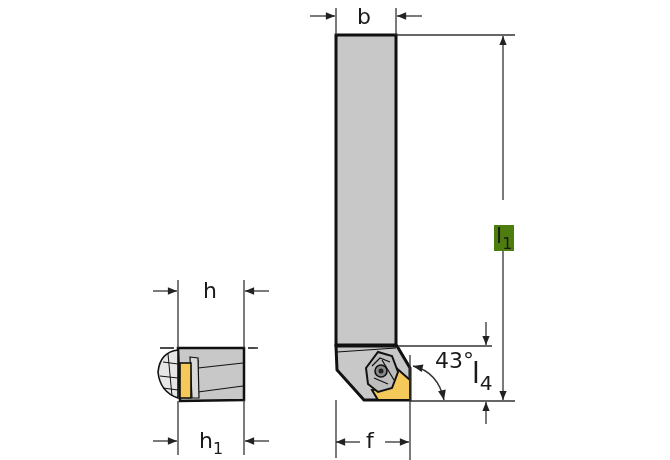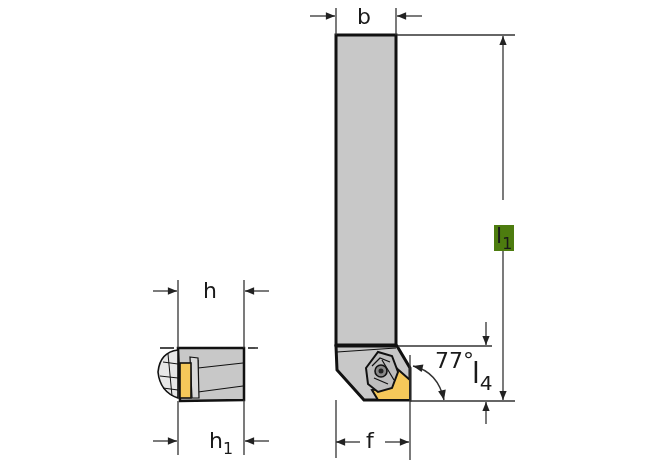--- a/index.html
+++ b/index.html
@@ -73,24 +73,24 @@
       <line x1="178" y1="401" x2="178" y2="455" stroke="#333" stroke-width="1.3"></line>
       <line x1="244" y1="400" x2="244" y2="455" stroke="#333" stroke-width="1.3"></line>
       <line x1="153" y1="441" x2="177" y2="441" stroke="#333" stroke-width="1.3" marker-end="url(#arr)"></line>
       <line x1="269" y1="441" x2="245" y2="441" stroke="#333" stroke-width="1.3" marker-end="url(#arr)"></line>
     </g>
   </svg>
 
   
   <div class="lbl" style="left:357px;top:6px;font-size:22px;">b</div>
   <div class="lbl" style="left:203px;top:280px;font-size:22px;">h</div>
-  <div class="lbl" style="left:209px;top:430px;font-size:22px;">
+  <div class="lbl" style="left:199px;top:430px;font-size:22px;">
     <span>h</span><sub>1</sub>
   </div>
   <div class="lbl" style="left:494px;top:207px;font-size:22px;background:#4d7c0f;padding:0 2px;margin-top:18px;">
     <span>l</span><sub>1</sub>
   </div>
   <div class="lbl" style="left:472px;top:360px;font-size:28px;">
     <span>l</span><sub>4</sub>
   </div>
   <div class="lbl" style="left:366px;top:430px;font-size:22px;">f</div>
-  <div class="lbl" style="left:435px;top:350px;font-size:22px;">77°</div>
+  <div class="lbl" style="left:435px;top:350px;font-size:22px;">43°</div>
 </div>
 
 </body></html>

